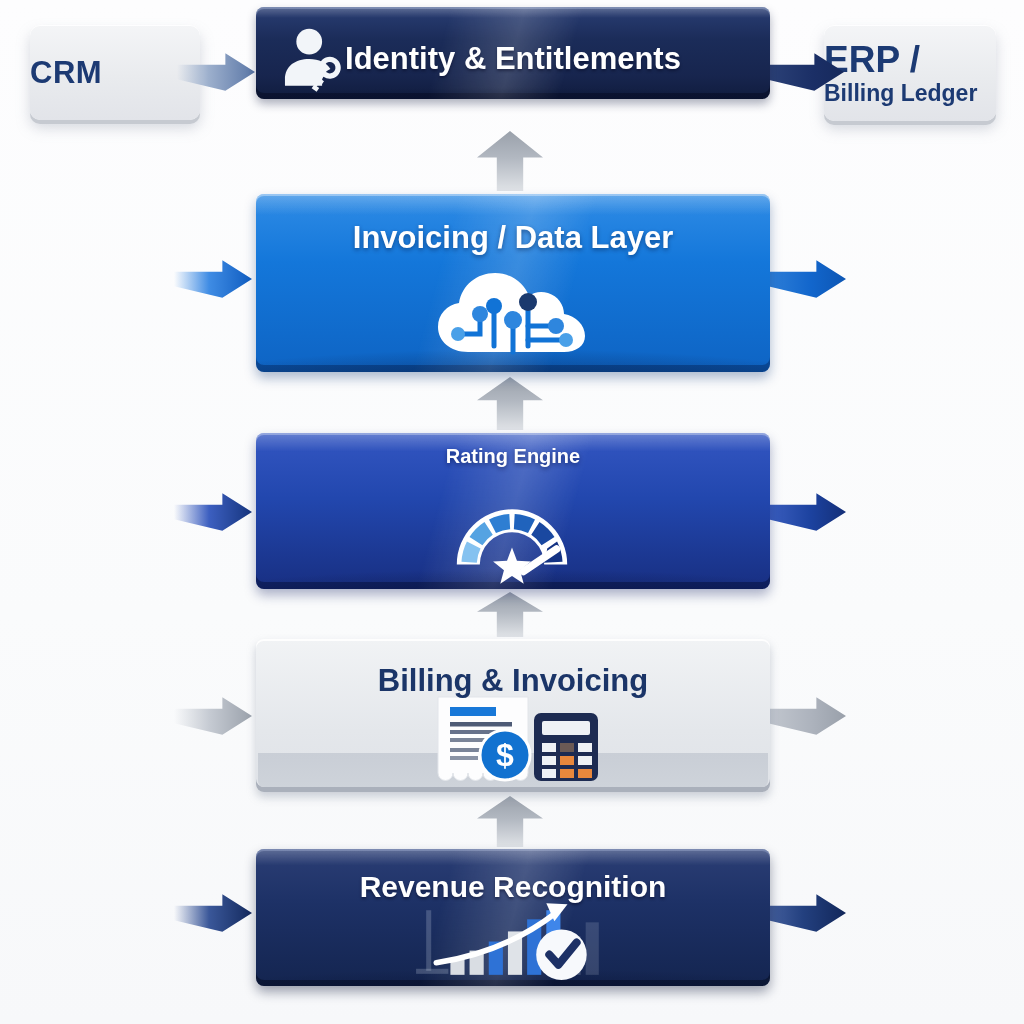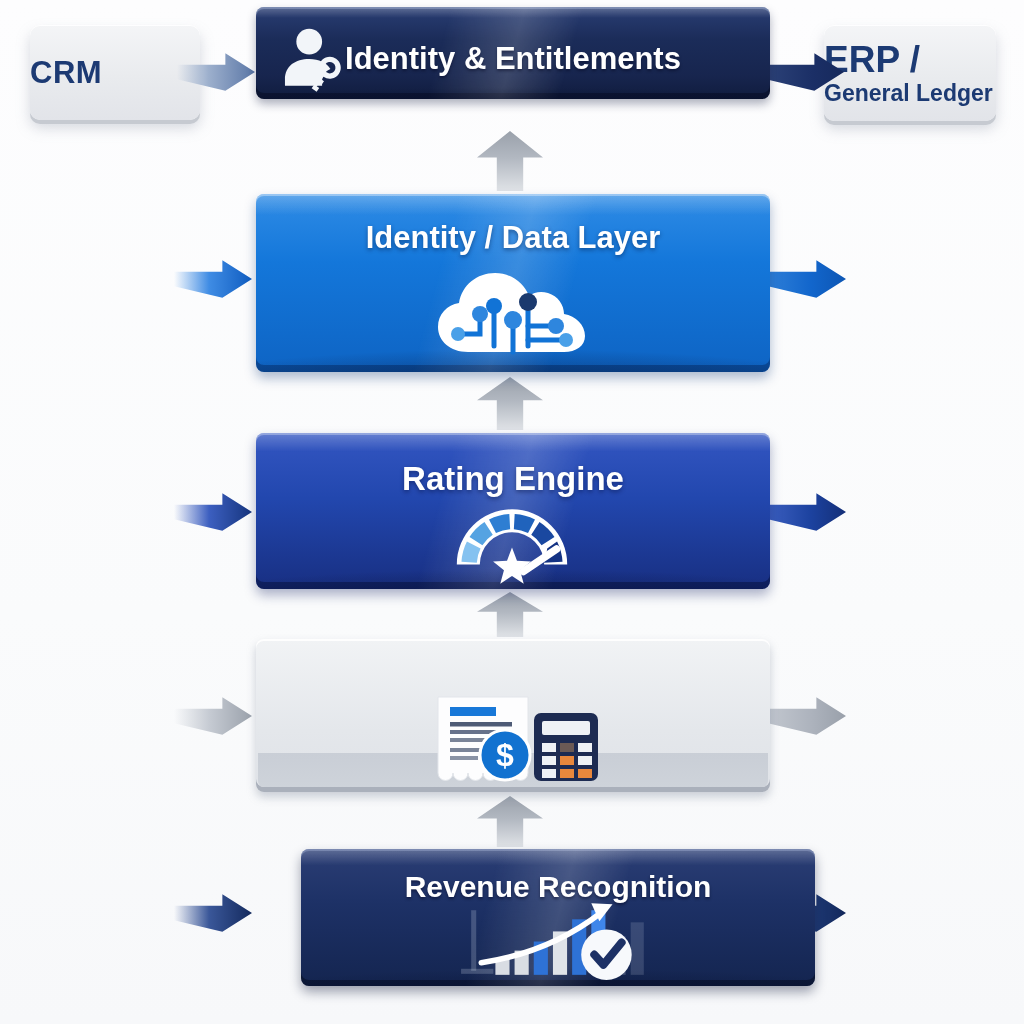--- a/index.html
+++ b/index.html
@@ -47,36 +47,35 @@
     top:194px;height:178px;
     background:linear-gradient(180deg,#2f8ce6 0%,#1477da 38%,#0e64c4 100%);
     box-shadow:0 6px 12px rgba(20,60,120,.35),inset 0 2px 0 rgba(255,255,255,.35),inset 0 -7px 0 rgba(4,40,95,.45);
   }
   .mediation .label{top:26px;font-size:31px;color:#fff;text-shadow:0 2px 4px rgba(0,20,60,.45);}
   .rating{
     top:433px;height:156px;
     background:linear-gradient(180deg,#3356c2 0%,#2247ae 42%,#182f82 100%);
     box-shadow:0 6px 12px rgba(20,35,100,.35),inset 0 2px 0 rgba(255,255,255,.3),inset 0 -7px 0 rgba(6,16,60,.5);
   }
-  .rating .label{top:27px;font-size:33px;color:#fff;text-shadow:0 2px 4px rgba(0,10,50,.45);}
+  .rating .label{top:12px;font-size:20px;color:#fff;text-shadow:0 2px 4px rgba(0,10,50,.45);}
   .billing{
     top:639px;height:153px;
     background:linear-gradient(180deg,#f1f3f5 0%,#e4e7eb 60%,#dfe2e7 100%);
     box-shadow:0 5px 10px rgba(130,140,158,.4),inset 0 2px 0 rgba(255,255,255,.9),inset 0 -5px 0 #aab0bb;
   }
   .billing .label{top:24px;font-size:31px;color:#1b3568;}
   .billing-band{
     position:absolute;left:2px;right:2px;bottom:5px;height:34px;z-index:0;
     background:linear-gradient(180deg,#c9ced6,#ced3da);border-radius:0 0 6px 6px;
   }
   .revenue{
     top:849px;height:137px;
     background:linear-gradient(180deg,#2b3e75 0%,#1d3166 40%,#142550 100%);
     box-shadow:0 6px 12px rgba(18,28,60,.4),inset 0 2px 0 rgba(150,170,215,.35),inset 0 -6px 0 rgba(4,9,28,.5);
-    margin-left:45px;
   }
   .revenue .label{top:21px;font-size:30px;color:#fff;text-shadow:0 2px 3px rgba(0,0,25,.45);}
 
   .icon{position:absolute;z-index:2;}
 
   
   .arrow{position:absolute;z-index:1;}
   .a-right{clip-path:polygon(0 32%,62% 32%,62% 3%,100% 50%,62% 97%,0 68%);width:78px;height:40px;}
   .a-up{clip-path:polygon(50% 0,100% 44%,71% 44%,71% 100%,29% 100%,0 44%,29% 44%);width:66px;}
   
@@ -113,31 +112,31 @@
         <path d="M62 66 L62 92 L70 92 L70 86 L66 86 L66 81 L70 81 L70 75 L66 75 L66 66 Z" fill="#f2f5f9"></path>
       </g>
     </svg>
     <div class="label">Identity &amp; Entitlements</div>
   </div>
 
   <div class="arrow a-right c-navy-solid" style="left:766px;top:52px;"></div>
 
   <div class="node ext-box erp">
     <span class="l1">ERP /</span>
-    <span class="l2">General Ledger</span>
+    <span class="l2">Billing Ledger</span>
   </div>
 
   <div class="arrow a-up c-vgray" style="left:477px;top:131px;height:60px;"></div>
   <div class="arrow a-up c-vgray" style="left:477px;top:377px;height:53px;"></div>
   <div class="arrow a-up c-vgray" style="left:477px;top:592px;height:45px;"></div>
   <div class="arrow a-up c-vgray" style="left:477px;top:796px;height:51px;"></div>
 
   <div class="arrow a-right c-blue" style="left:174px;top:259px;"></div>
   <div class="node big gloss mediation">
-    <div class="label">Identity / Data Layer</div>
+    <div class="label">Invoicing / Data Layer</div>
     <svg class="icon" style="left:172px;top:62px;" width="170" height="104" viewBox="0 0 170 104">
       <path d="M40 96 C22 96 10 85 10 71 C10 58 19 49 31 47 C34 29 49 17 67 17 C83 17 96 27 101 40 C106 36 113 35 120 37 C130 40 136 49 136 58 C148 60 157 69 157 80 C157 90 148 96 136 96 Z" fill="#ffffff"></path>
       <g stroke="#1173d6" stroke-width="5" stroke-linecap="round" fill="none">
         <path d="M30 78 L52 78 L52 64"></path>
         <path d="M66 90 L66 56"></path>
         <path d="M85 96 L85 66"></path>
         <path d="M100 90 L100 52"></path>
         <path d="M100 70 L124 70"></path>
         <path d="M100 84 L134 84"></path>
       </g>
@@ -165,20 +164,21 @@
       <path d="M143.8 58 A66 66 0 0 1 150.9 84.5 L126 85.6 A46 46 0 0 0 130.9 67.1 Z" fill="#143384"></path>
       <line x1="100" y1="97" x2="143" y2="68" stroke="#ffffff" stroke-width="10" stroke-linecap="round"></line>
       <polygon points="85,66 91.5,83.1 109.7,84 95.5,95.4 100.3,113 85,103 69.7,113 74.5,95.4 60.3,84 78.5,83.1" fill="#ffffff"></polygon>
     </svg>
   </div>
   <div class="arrow a-right c-royal-out" style="left:768px;top:492px;"></div>
 
   <div class="arrow a-right c-gray" style="left:174px;top:696px;"></div>
   <div class="node big billing">
     <div class="billing-band"></div>
+    <div class="label">Billing &amp; Invoicing</div>
     <svg class="icon" style="left:180px;top:56px;" width="175" height="92" viewBox="0 0 175 92">
       <path d="M2 2 L92 2 L92 78 a7.5 7.5 0 0 1 -15 0 a7.5 7.5 0 0 1 -15 0 a7.5 7.5 0 0 1 -15 0 a7.5 7.5 0 0 1 -15 0 a7.5 7.5 0 0 1 -15 0 a7.5 7.5 0 0 1 -15 0 Z" fill="#fdfdfe" stroke="#e2e5ea" stroke-width="1"></path>
       <rect x="14" y="12" width="46" height="9" fill="#1878d8"></rect>
       <rect x="14" y="27" width="62" height="4.5" fill="#4e5b76"></rect>
       <rect x="14" y="35" width="54" height="4" fill="#66718a"></rect>
       <rect x="14" y="43" width="44" height="4" fill="#7a8498"></rect>
       <rect x="14" y="53" width="36" height="4" fill="#7a8498"></rect>
       <rect x="14" y="61" width="28" height="4" fill="#8a93a5"></rect>
       <circle cx="69" cy="60" r="25" fill="#1272d0" stroke="#ffffff" stroke-width="3"></circle>
       <text x="69" y="71" text-anchor="middle" font-family="Liberation Sans, sans-serif" font-size="32" font-weight="bold" fill="#ffffff">$</text>

